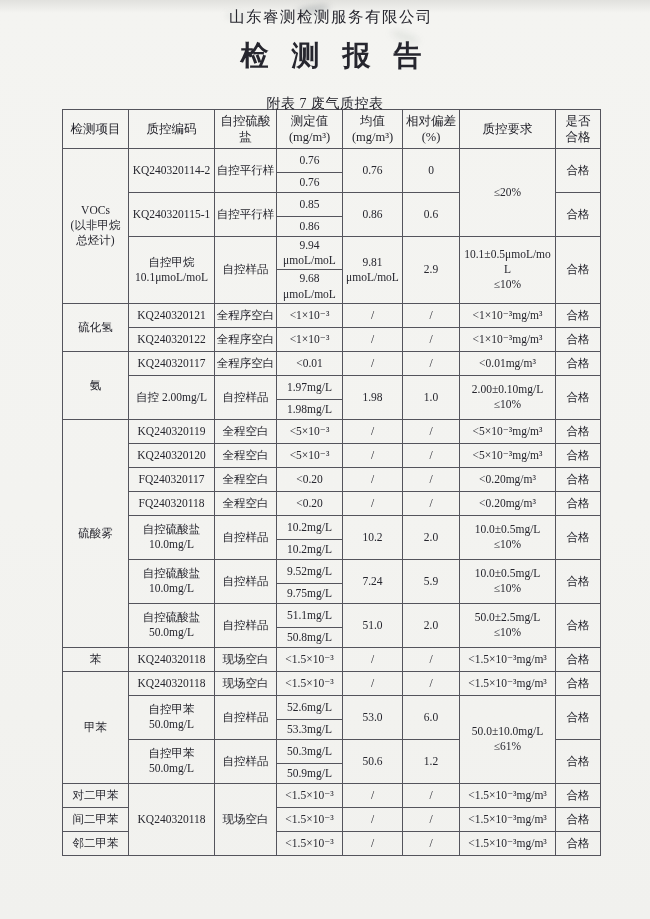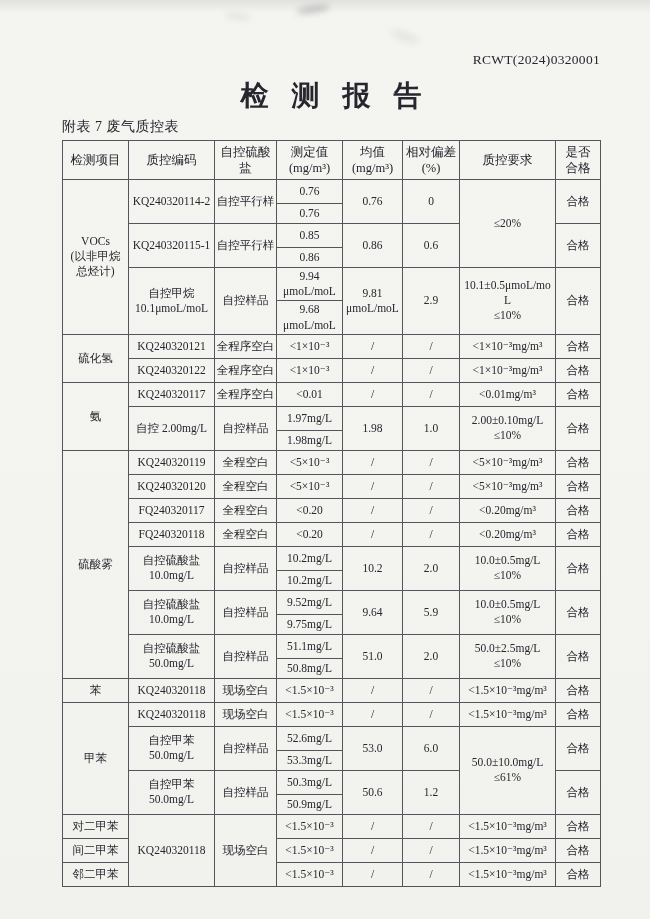--- a/index.html
+++ b/index.html
@@ -19,24 +19,24 @@
   }
   .smudge{position:absolute;border-radius:50%;filter:blur(3px);}
   .smudge.s1{left:296px;top:6px;width:34px;height:7px;background:rgba(70,80,85,0.28);transform:rotate(-8deg);}
   .smudge.s2{left:225px;top:14px;width:26px;height:5px;background:rgba(90,100,100,0.15);transform:rotate(6deg);}
   .smudge.s3{left:390px;top:32px;width:30px;height:10px;background:rgba(120,140,135,0.12);transform:rotate(20deg);}
   .content{position:absolute;left:62px;top:0;width:538px;}
   .doc-number{margin-top:52px;text-align:right;font-size:13.5px;letter-spacing:0.3px;}
   .company{margin-top:7px;text-align:center;font-size:15.5px;letter-spacing:1.5px;}
   .report-title{margin-top:9px;text-align:center;font-size:28px;font-weight:bold;letter-spacing:8px;text-indent:8px;}
   .subtitle-row{position:relative;margin-top:3px;height:20px;font-size:14px;}
-  .subtitle{position:absolute;left:0;right:12px;letter-spacing:0.5px;}
+  .subtitle{position:absolute;left:0;right:12px;text-align:center;letter-spacing:0.5px;margin-top:17px;}
   .page-info{position:absolute;right:0;bottom:0;letter-spacing:0.5px;}
   .page-info span{margin-left:14px;}
-  table{border-collapse:collapse;width:538px;table-layout:fixed;margin-top:2px;padding-left:13px;}
+  table{border-collapse:collapse;width:538px;table-layout:fixed;margin-top:11px;padding-left:13px;}
   th,td{
     border:1px solid #54545c;
     text-align:center;vertical-align:middle;
     padding:1px 1px;line-height:1.32;
     white-space:pre-line;word-break:break-word;
     font-weight:normal;
   }
   th{font-size:12.5px;height:36px;}
   td{font-size:11.5px;height:21px;}
   tr.sub td{height:17px;}
@@ -46,21 +46,21 @@
 </head>
 <body>
 
 <div class="paper">
   <div class="scan-top-shadow"></div>
   <div class="smudge s1"></div>
   <div class="smudge s2"></div>
   <div class="smudge s3"></div>
 
   <div class="content">
-    <div class="doc-number">RCWT(2024)0320001</div>
+    <div class="company">山东睿测检测服务有限公司</div>
     <div class="report-title">检 测 报 告</div>
     <div class="subtitle-row">
       <div class="subtitle">附表 7 废气质控表</div>
     </div>
 
     <table id="qc-table">
       <colgroup>
         <col class="c1">
           <col class="c2">
           <col class="c3">
@@ -221,21 +221,21 @@
             <td rowspan="2">合格</td>
           </tr>
           <tr class="sub">
             <td>10.2mg/L</td>
           </tr>
           <tr>
             <td rowspan="2">自控硫酸盐
 10.0mg/L</td>
             <td rowspan="2">自控样品</td>
             <td>9.52mg/L</td>
-            <td rowspan="2">9.64</td>
+            <td rowspan="2">7.24</td>
             <td rowspan="2">5.9</td>
             <td rowspan="2">10.0±0.5mg/L
 ≤10%</td>
             <td rowspan="2">合格</td>
           </tr>
           <tr class="sub">
             <td>9.75mg/L</td>
           </tr>
           <tr>
             <td rowspan="2">自控硫酸盐

